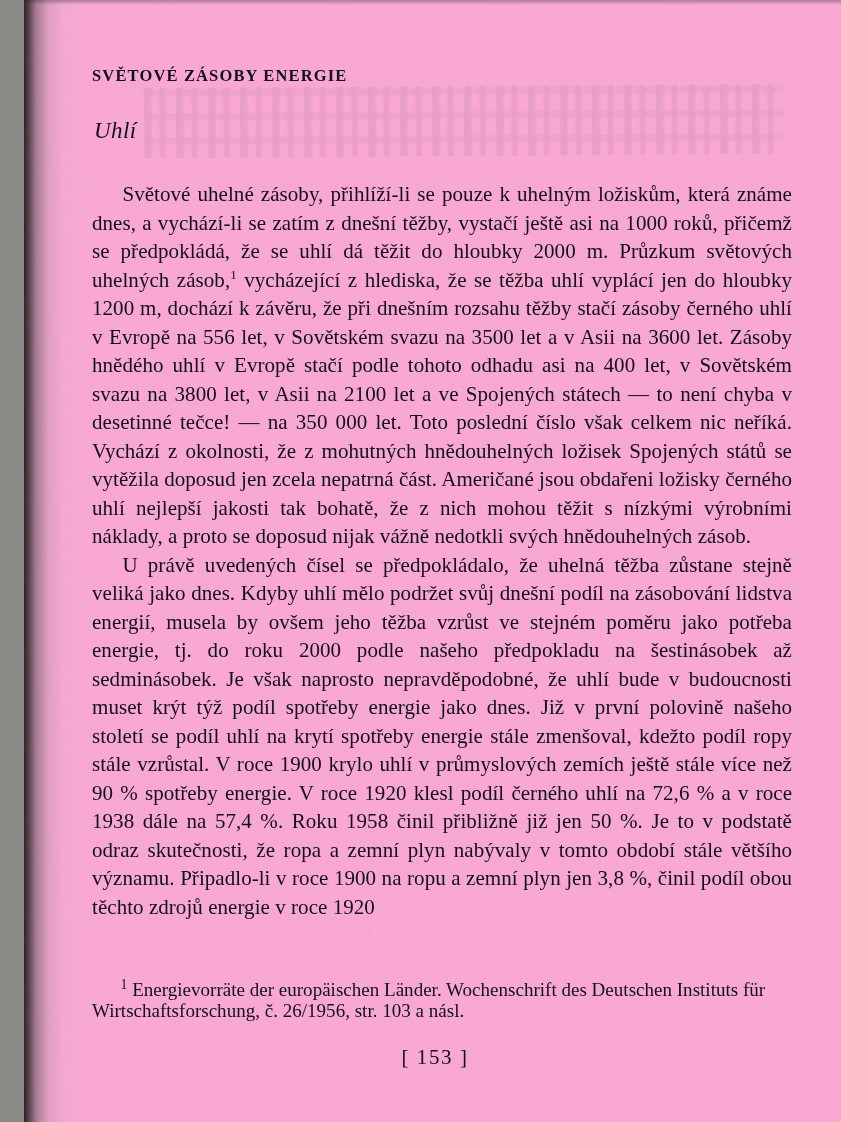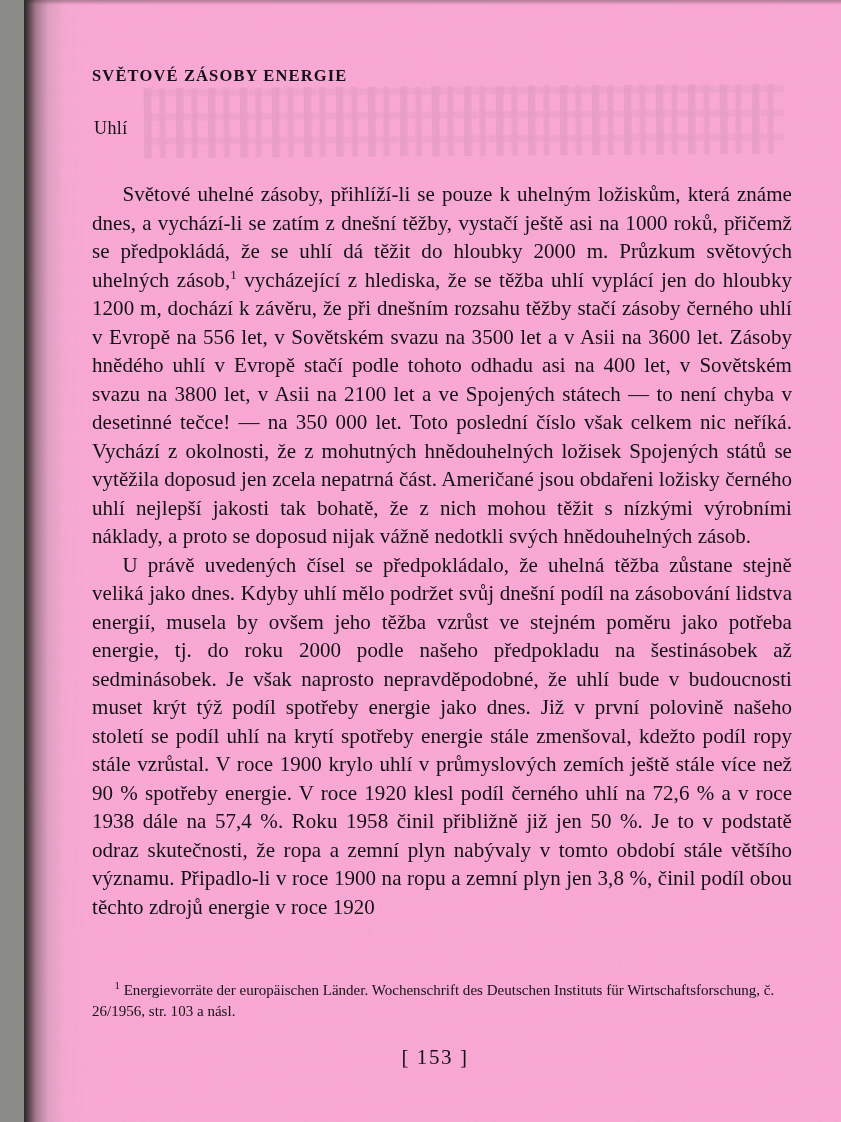--- a/index.html
+++ b/index.html
@@ -111,21 +111,22 @@
     font-size: 16.5px;
     font-weight: bold;
     letter-spacing: 1.15px;
     white-space: pre;
   }
 
   .section-title {
     position: absolute;
     top: 118px;
     left: 2px;
-    font-size: 18px;
+    font-size: 23px;
+    font-style: italic;
     letter-spacing: 0.4px;
   }
 
   .body-block {
     position: absolute;
     top: 180px;
     left: 0;
     width: 700px;
     font-size: 21px;
     line-height: 28.5px;
@@ -143,21 +144,21 @@
     font-size: 0.62em;
     vertical-align: super;
     line-height: 0;
   }
 
   .footnote {
     position: absolute;
     top: 980px;
     left: 0;
     width: 700px;
-    font-size: 15px;
+    font-size: 19px;
     line-height: 20.5px;
     text-align: left;
     text-indent: 1.5em;
     letter-spacing: 0.02px;
   }
   .footnote sup.fn { font-size: 0.72em; }
 
   .folio {
     position: absolute;
     top: 1045px;

